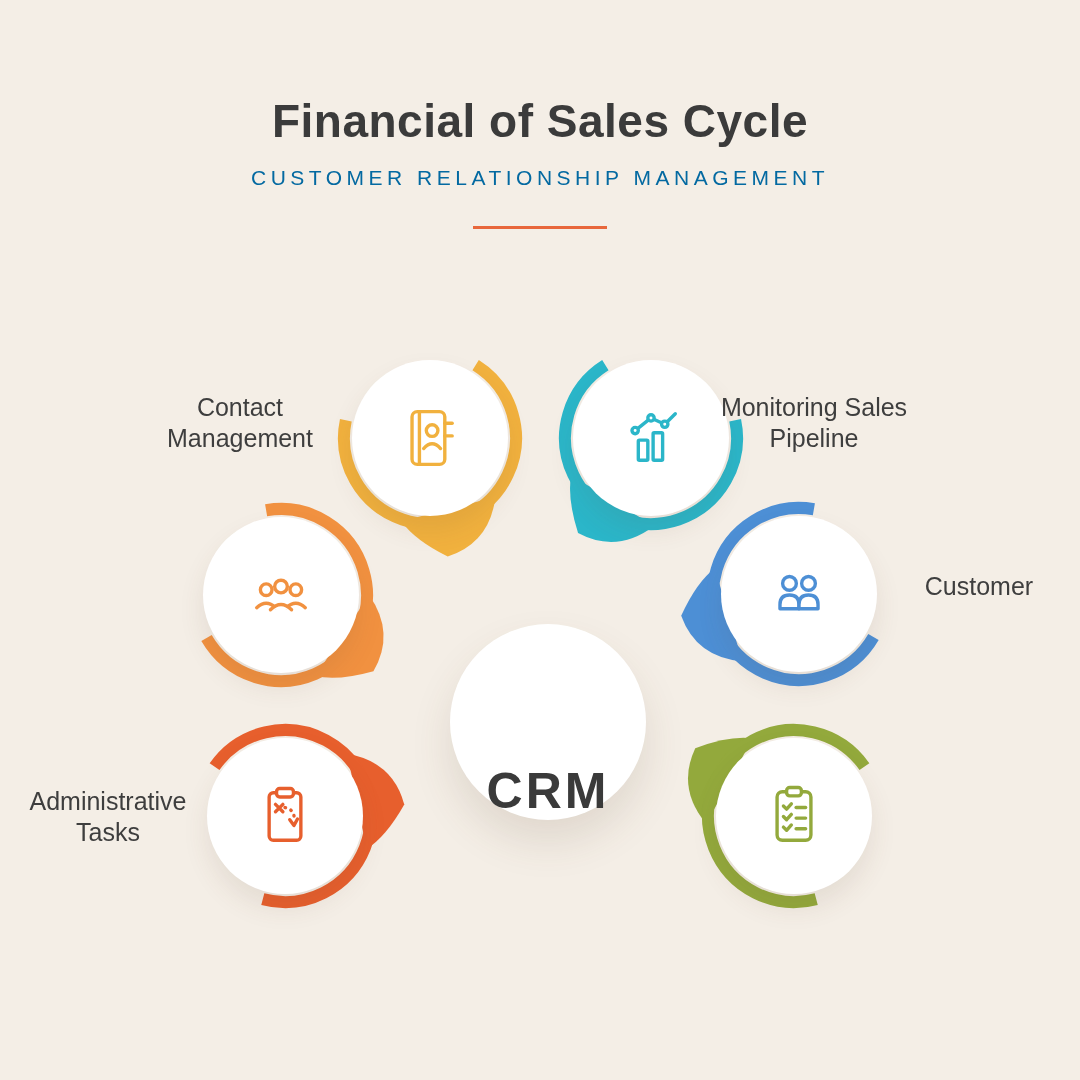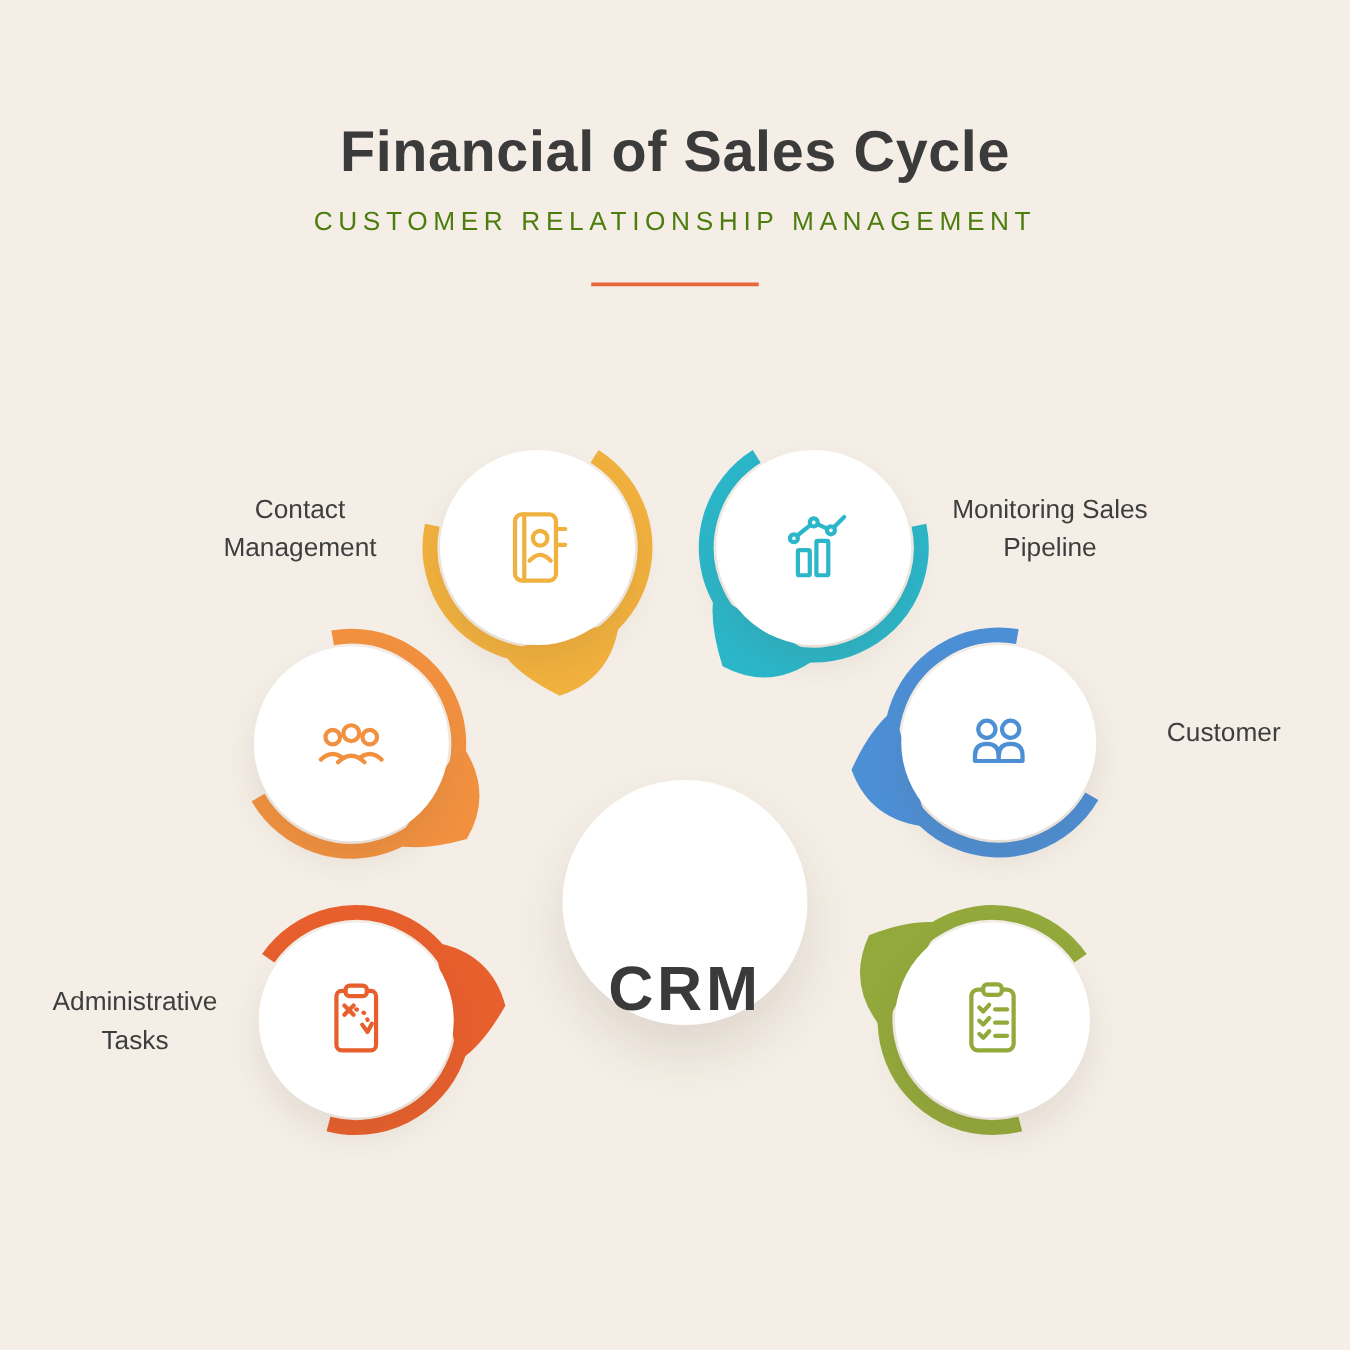--- a/index.html
+++ b/index.html
@@ -6,21 +6,21 @@
   .canvas{
     position:relative;width:1080px;height:1080px;overflow:hidden;
     font-family:"Liberation Sans",sans-serif;background:#F4EEE6;
   }
   .title{
     position:absolute;top:94px;left:0;width:100%;text-align:center;
     font-size:46px;font-weight:bold;color:#3B3B3B;letter-spacing:.5px;
   }
   .subtitle{
     position:absolute;top:166px;left:0;width:100%;text-align:center;
-    font-size:21px;letter-spacing:4.5px;color:#4d7c0f;
+    font-size:21px;letter-spacing:4.5px;color:#0369a1;
   }
   .divider{
     position:absolute;top:226px;left:50%;transform:translateX(-50%);
     width:134px;height:3px;background:#E8673C;
   }
   .center-circle{
     position:absolute;left:450px;top:624px;width:196px;height:196px;
     border-radius:50%;background:#ffffff;
     box-shadow:0 22px 40px rgba(95,70,45,.13);
     display:flex;align-items:flex-end;justify-content:center;
@@ -35,21 +35,21 @@
     border-radius:50%;background:#ffffff;
     box-shadow:0 14px 26px rgba(95,70,45,.10);
   }
   .icon{
     position:absolute;left:73px;top:73px;width:74px;height:74px;
     stroke:var(--c);stroke-width:3.2;fill:none;
     stroke-linecap:round;stroke-linejoin:round;overflow:visible;
   }
   .icon .bgfill{fill:#ffffff;}
   .label{
-    position:absolute;font-size:21px;line-height:31px;color:#3E3E3E;
+    position:absolute;font-size:25px;line-height:31px;color:#3E3E3E;
     text-align:center;
   }
 </style>
 </head>
 <body>
 
 <div class="canvas" style="background: rgb(244, 238, 230);">
 
   <div class="title">Financial of Sales Cycle</div>
   <div class="subtitle">CUSTOMER RELATIONSHIP MANAGEMENT</div>
@@ -151,21 +151,21 @@
       <line x1="37" y1="37" x2="46" y2="37"></line>
       <path d="M25 45.5 l3 3 l4.5 -5"></path>
       <line x1="37" y1="47" x2="46" y2="47"></line>
     </svg>
   </div>
 
   <div class="label" style="left:130px;top:392px;width:220px">
     <div>Contact</div>
     <div>Management</div>
   </div>
-  <div class="label" style="left:726px;top:392px;width:228px">
+  <div class="label" style="left:700px;top:392px;width:228px">
     <div>Monitoring Sales</div>
     <div>Pipeline</div>
   </div>
   <div class="label" style="left:10px;top:573px;width:200px">
   </div>
   <div class="label" style="left:879px;top:571px;width:200px">
     <div>Customer</div>
   </div>
   <div class="label" style="left:8px;top:786px;width:200px">
     <div>Administrative</div>

